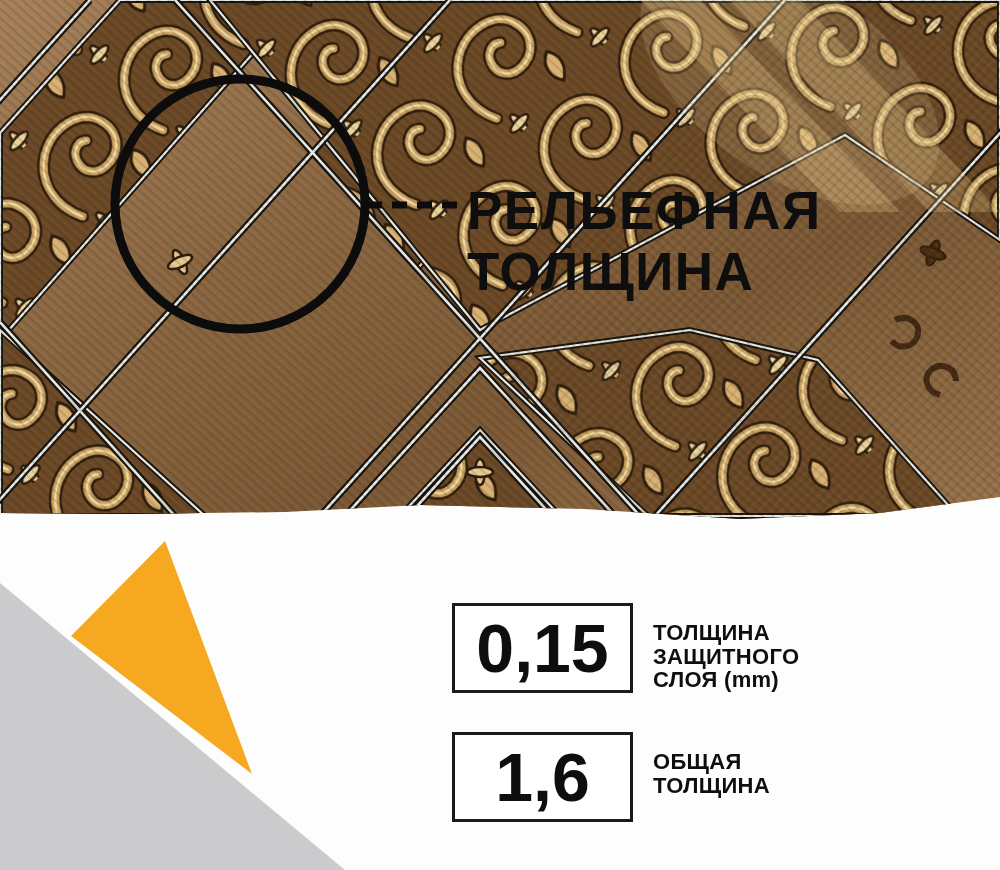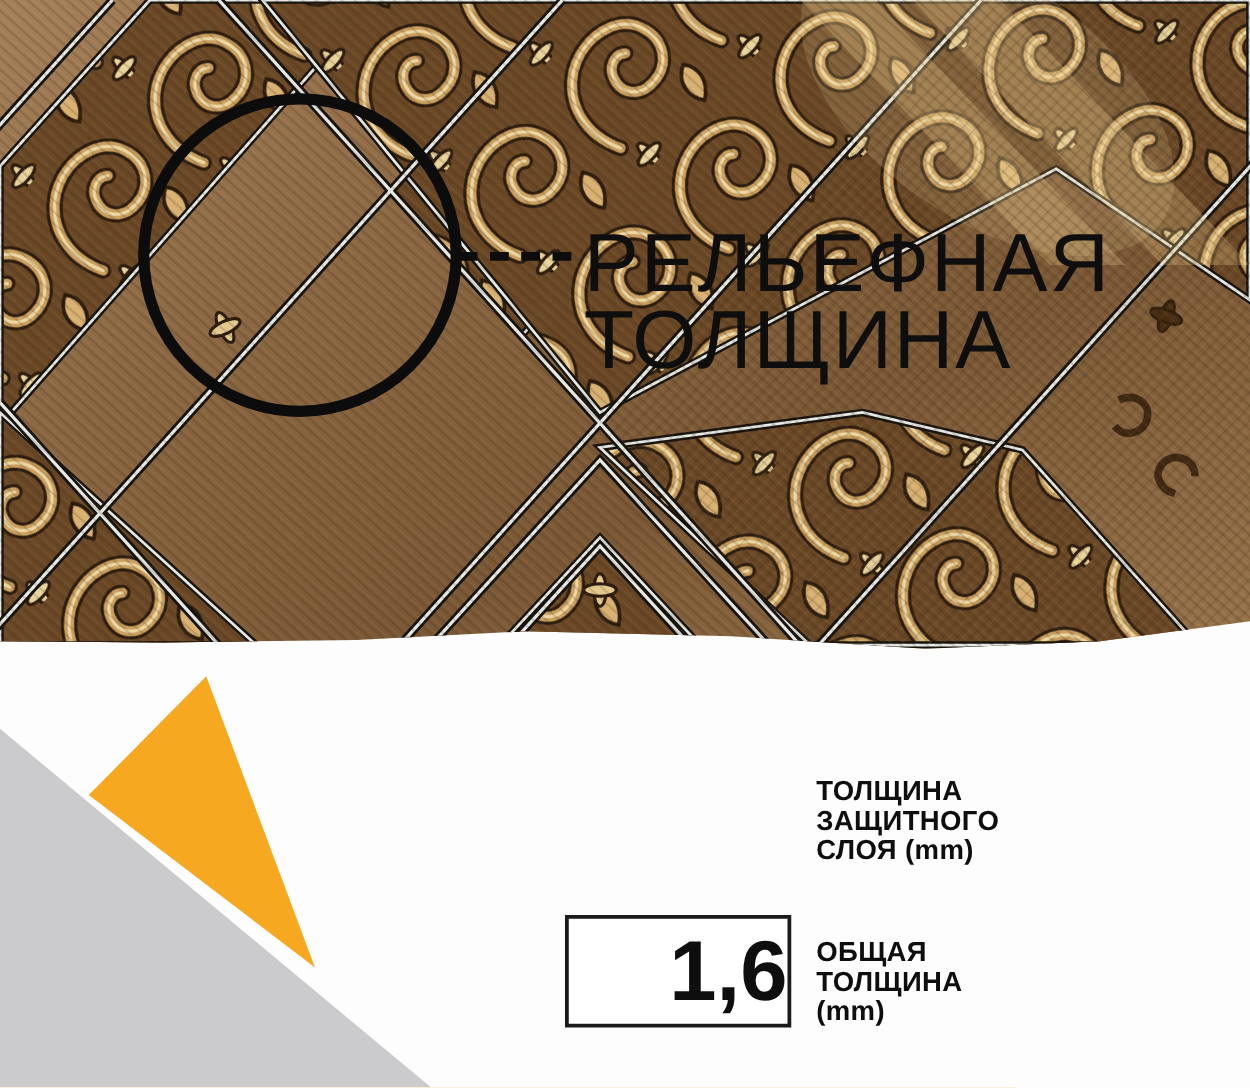--- a/index.html
+++ b/index.html
@@ -11,40 +11,40 @@
   
   .photo{
     position:absolute;left:0;top:0;width:1000px;height:520px;
     clip-path:polygon(0px 0px,1000px 0px,1000px 497px,880px 513px,740px 519px,
                       585px 509px,420px 505px,285px 512px,130px 514px,0px 513px);
   }
   .photo svg{display:block;}
   .callout{
     position:absolute;left:467px;top:180px;width:420px;
     color:var(--text-black,#0e0e0e);
-    font-size:66px;font-weight:normal;letter-spacing:1.5px;line-height:61px;
+    font-size:53px;font-weight:bold;letter-spacing:1.5px;line-height:61px;
     white-space:nowrap;
   }
   
   .tri{position:absolute;left:0;top:0;width:1000px;height:870px;pointer-events:none;}
   .tri-gray{
     background:var(--triangle-gray,#cbcbcd);
     clip-path:polygon(0px 583px,345px 870px,0px 870px);
   }
   .tri-orange{
     background:var(--accent-orange,#f6a821);
     clip-path:polygon(165px 541px,71px 636px,252px 774px);
   }
   .spec-box{
     position:absolute;left:452px;width:181px;height:90px;box-sizing:border-box;
     background:#fff;border:3px solid var(--spec-box-border,#1a1a1a);
     display:flex;align-items:center;justify-content:center;
   }
   .spec-box.first{top:603px;}
-  .spec-box.second{top:732px;justify-content:flex-end;}
+  .spec-box.second{top:732px;}
   .spec-value{
     font-size:68px;font-weight:bold;color:var(--text-black,#0e0e0e);
     line-height:80px;letter-spacing:0px;
   }
   .spec-label{
     position:absolute;left:653px;width:230px;
     font-size:22px;font-weight:bold;line-height:23.5px;
     color:var(--text-black,#0e0e0e);letter-spacing:0.3px;margin-top:12px;
   }
   .spec-label.first{top:609px;}
@@ -172,28 +172,30 @@
   </div>
 
   <div class="callout">
     <span>РЕЛЬЕФНАЯ</span><br>
     <span>ТОЛЩИНА</span>
   </div>
 
   <div class="tri tri-gray"></div>
   <div class="tri tri-orange"></div>
 
+  <div class="spec-box first">
+    <span class="spec-value">0,15</span>
+  </div>
   <div class="spec-label first">
     <span>ТОЛЩИНА</span>
     <span>ЗАЩИТНОГО</span>
     <span>СЛОЯ (mm)</span>
   </div>
 
   <div class="spec-box second">
     <span class="spec-value">1,6</span>
   </div>
   <div class="spec-label second">
     <span>ОБЩАЯ</span>
     <span>ТОЛЩИНА</span>
-    <span>(mm)</span>
   </div>
 
 </div>
 
 </body></html>

